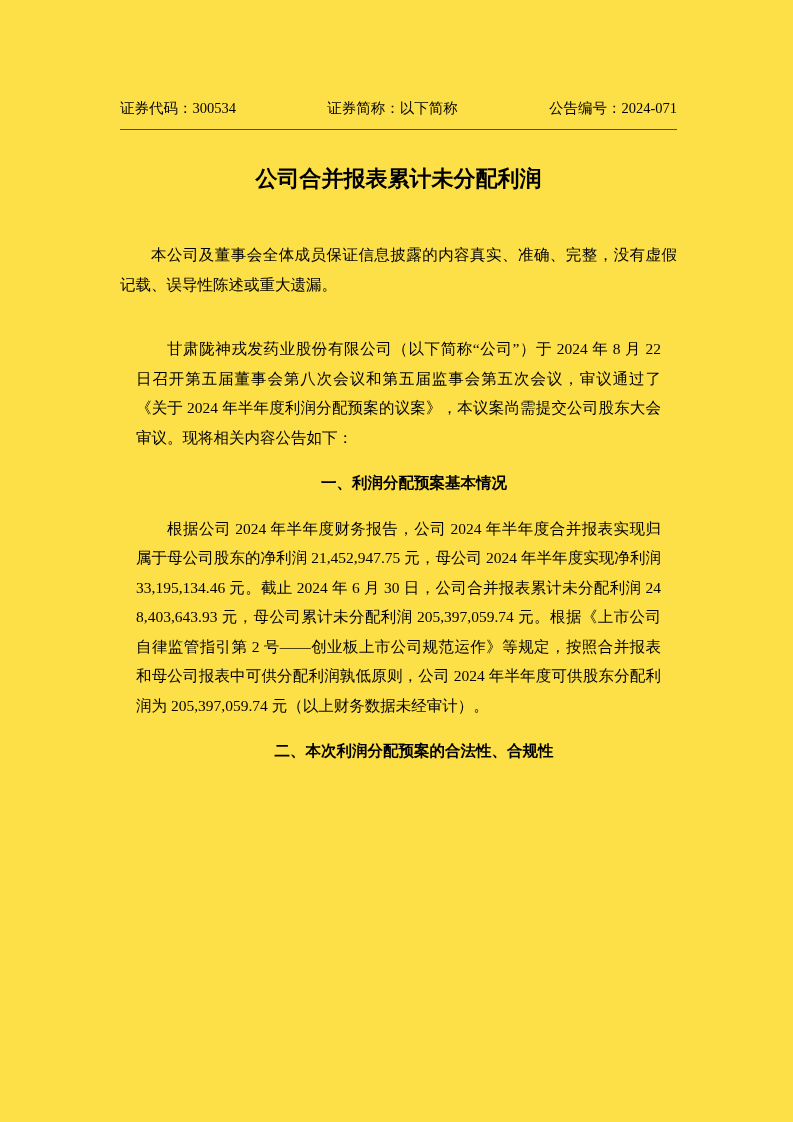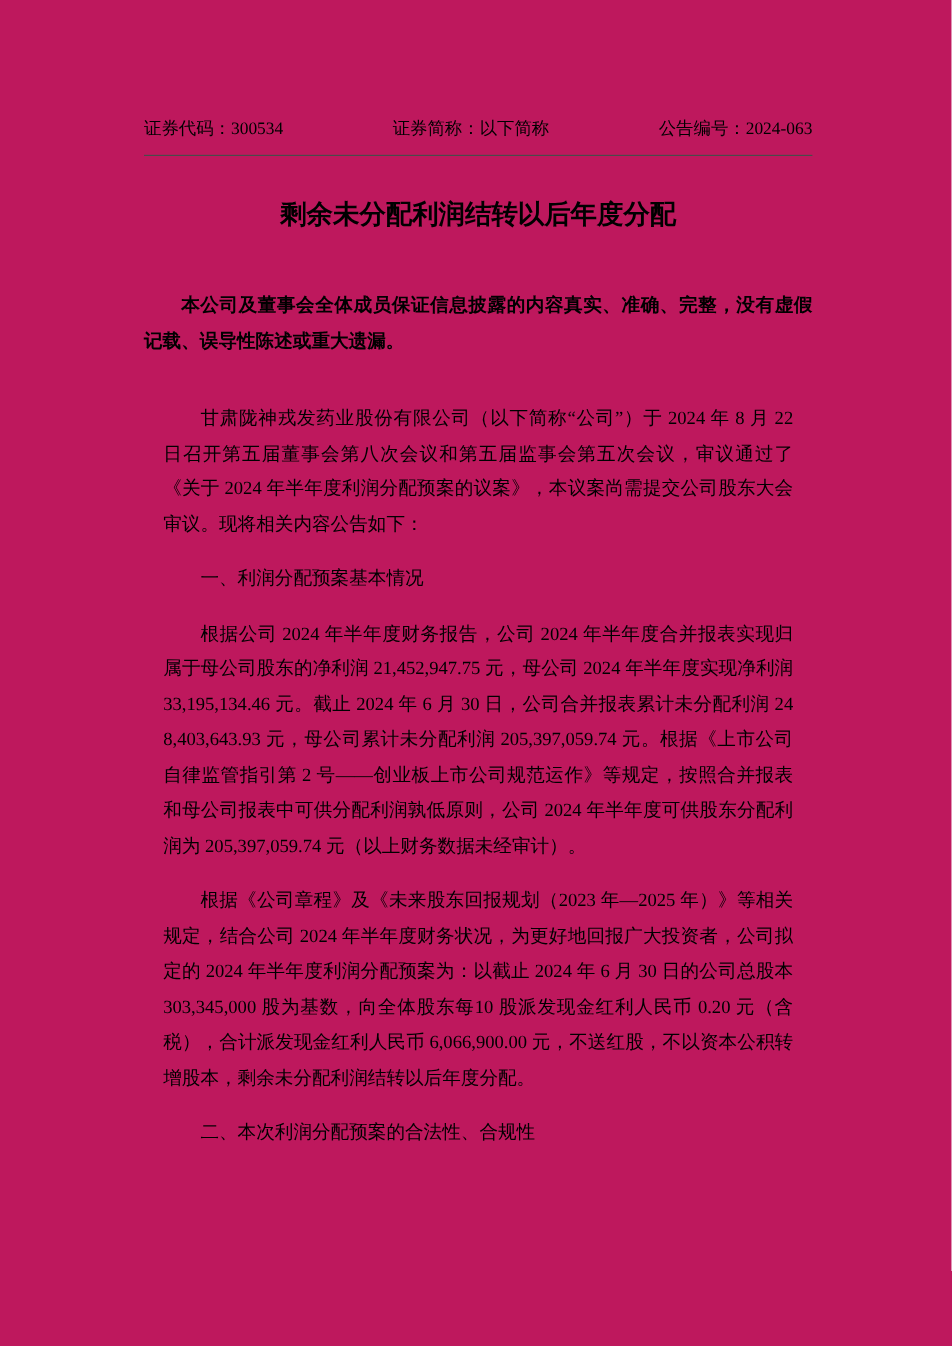--- a/index.html
+++ b/index.html
@@ -10,21 +10,21 @@
   body {
     font-family: "Liberation Serif", "DejaVu Serif", serif;
     color: #000000;
     -webkit-font-smoothing: antialiased;
   }
   .page {
     position: relative;
     width: 793px;
     height: 1122px;
     margin: 0 auto;
-    background: #be185d;
+    background: #fde047;
     box-sizing: border-box;
     padding: 98px 116px 40px 120px;
     overflow: hidden;
   }
   .doc-header {
     display: flex;
     justify-content: space-between;
     align-items: baseline;
     font-size: 14.5px;
     line-height: 20px;
@@ -41,61 +41,60 @@
     line-height: 34px;
     margin: 0;
   }
   .doc-title.first {
     margin-top: 32px;
   }
   .doc-title.second {
     margin-top: 10px;
   }
   .statement {
-    font-weight: bold;
+    font-weight: normal;
     font-size: 15.5px;
     line-height: 30px;
     text-indent: 2em;
     text-align: justify;
     word-break: break-all;
     margin: 44px 0 0 0;
   }
   .doc-body {
     margin-top: 34px;
   }
   .para {
     font-size: 15.5px;
     line-height: 29.5px;
     text-indent: 2em;
     text-align: justify;
     text-justify: inter-ideograph;
     word-break: break-all;
     margin: 16px;
   }
   .para.heading {
-    font-weight: normal;
-    text-align: left;
+    font-weight: bold;
+    text-align: center;
   }
 </style>
 </head>
 <body>
 
 <div class="page">
 
   <div class="doc-header">
     <span>证券代码：300534</span>
     <span>证券简称：以下简称</span>
-    <span>公告编号：2024-063</span>
+    <span>公告编号：2024-071</span>
   </div>
 
-  <h1 class="doc-title first">剩余未分配利润结转以后年度分配</h1>
+  <h1 class="doc-title first">公司合并报表累计未分配利润</h1>
 
   <p class="statement">本公司及董事会全体成员保证信息披露的内容真实、准确、完整，没有虚假记载、误导性陈述或重大遗漏。</p>
 
   <div class="doc-body">
     <p class="para">甘肃陇神戎发药业股份有限公司（以下简称“公司”）于 2024 年 8 月 22 日召开第五届董事会第八次会议和第五届监事会第五次会议，审议通过了《关于 2024 年半年度利润分配预案的议案》，本议案尚需提交公司股东大会审议。现将相关内容公告如下：</p>
     <p class="para heading">一、利润分配预案基本情况</p>
     <p class="para">根据公司 2024 年半年度财务报告，公司 2024 年半年度合并报表实现归属于母公司股东的净利润 21,452,947.75 元，母公司 2024 年半年度实现净利润 33,195,134.46 元。截止 2024 年 6 月 30 日，公司合并报表累计未分配利润 248,403,643.93 元，母公司累计未分配利润 205,397,059.74 元。根据《上市公司自律监管指引第 2 号——创业板上市公司规范运作》等规定，按照合并报表和母公司报表中可供分配利润孰低原则，公司 2024 年半年度可供股东分配利润为 205,397,059.74 元（以上财务数据未经审计）。</p>
-    <p class="para">根据《公司章程》及《未来股东回报规划（2023 年—2025 年）》等相关规定，结合公司 2024 年半年度财务状况，为更好地回报广大投资者，公司拟定的 2024 年半年度利润分配预案为：以截止 2024 年 6 月 30 日的公司总股本 303,345,000 股为基数，向全体股东每10 股派发现金红利人民币 0.20 元（含税），合计派发现金红利人民币 6,066,900.00 元，不送红股，不以资本公积转增股本，剩余未分配利润结转以后年度分配。</p>
     <p class="para heading">二、本次利润分配预案的合法性、合规性</p>
   </div>
 
 </div>
 
 </body></html>

